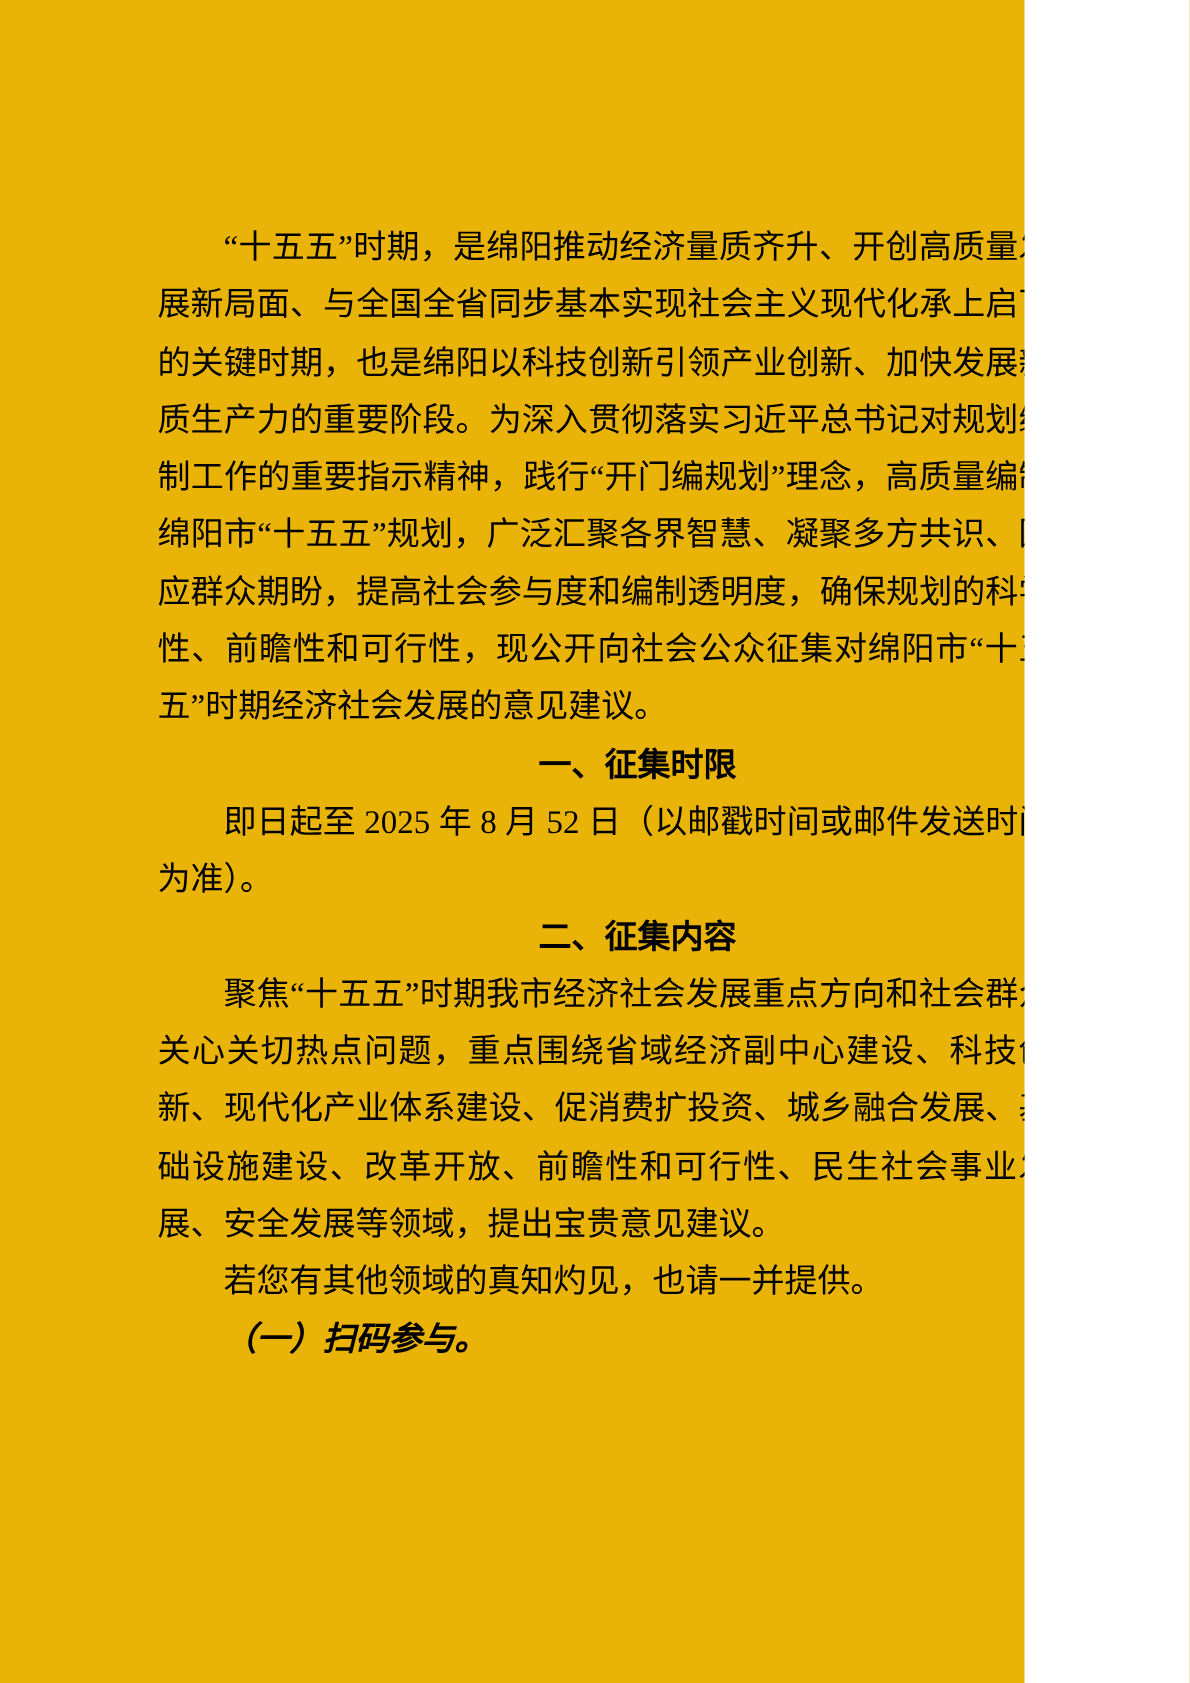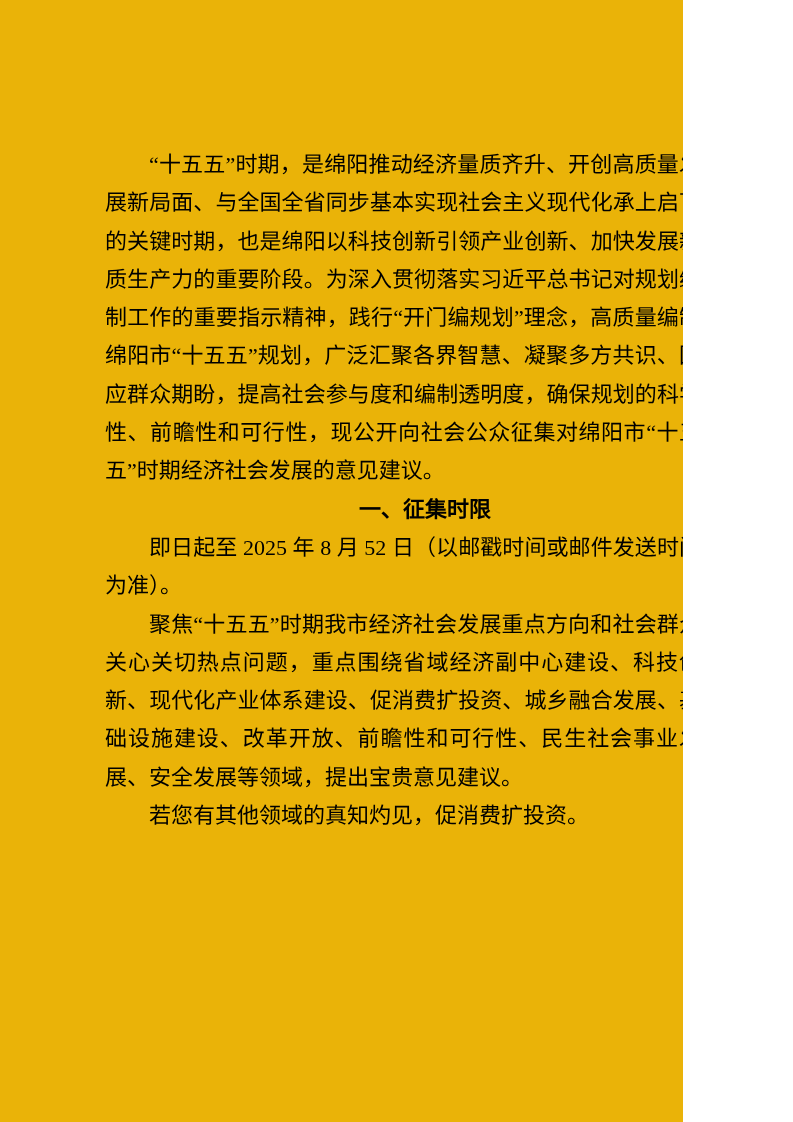--- a/index.html
+++ b/index.html
@@ -52,16 +52,18 @@
   }
 </style>
 </head>
 <body>
 
 <div class="page">
   <div class="doc-body">
     <p class="para">“十五五”时期，是绵阳推动经济量质齐升、开创高质量发展新局面、与全国全省同步基本实现社会主义现代化承上启下的关键时期，也是绵阳以科技创新引领产业创新、加快发展新质生产力的重要阶段。为深入贯彻落实习近平总书记对规划编制工作的重要指示精神，践行“开门编规划”理念，高质量编制绵阳市“十五五”规划，广泛汇聚各界智慧、凝聚多方共识、回应群众期盼，提高社会参与度和编制透明度，确保规划的科学性、前瞻性和可行性，现公开向社会公众征集对绵阳市“十五五”时期经济社会发展的意见建议。</p>
     <h3 class="heading-hei">一、征集时限</h3>
     <p class="para">即日起至 2025 年 8 月 52 日（以邮戳时间或邮件发送时间为准）。</p>
+    <h3 class="heading-hei">二、征集内容</h3>
     <p class="para">聚焦“十五五”时期我市经济社会发展重点方向和社会群众关心关切热点问题，重点围绕省域经济副中心建设、科技创新、现代化产业体系建设、促消费扩投资、城乡融合发展、基础设施建设、改革开放、前瞻性和可行性、民生社会事业发展、安全发展等领域，提出宝贵意见建议。</p>
-    <p class="para">若您有其他领域的真知灼见，促消费扩投资。</p>
+    <p class="para">若您有其他领域的真知灼见，也请一并提供。</p>
+    <p class="subheading-kai">（一）扫码参与。</p>
   </div>
 </div>
 
 </body></html>

